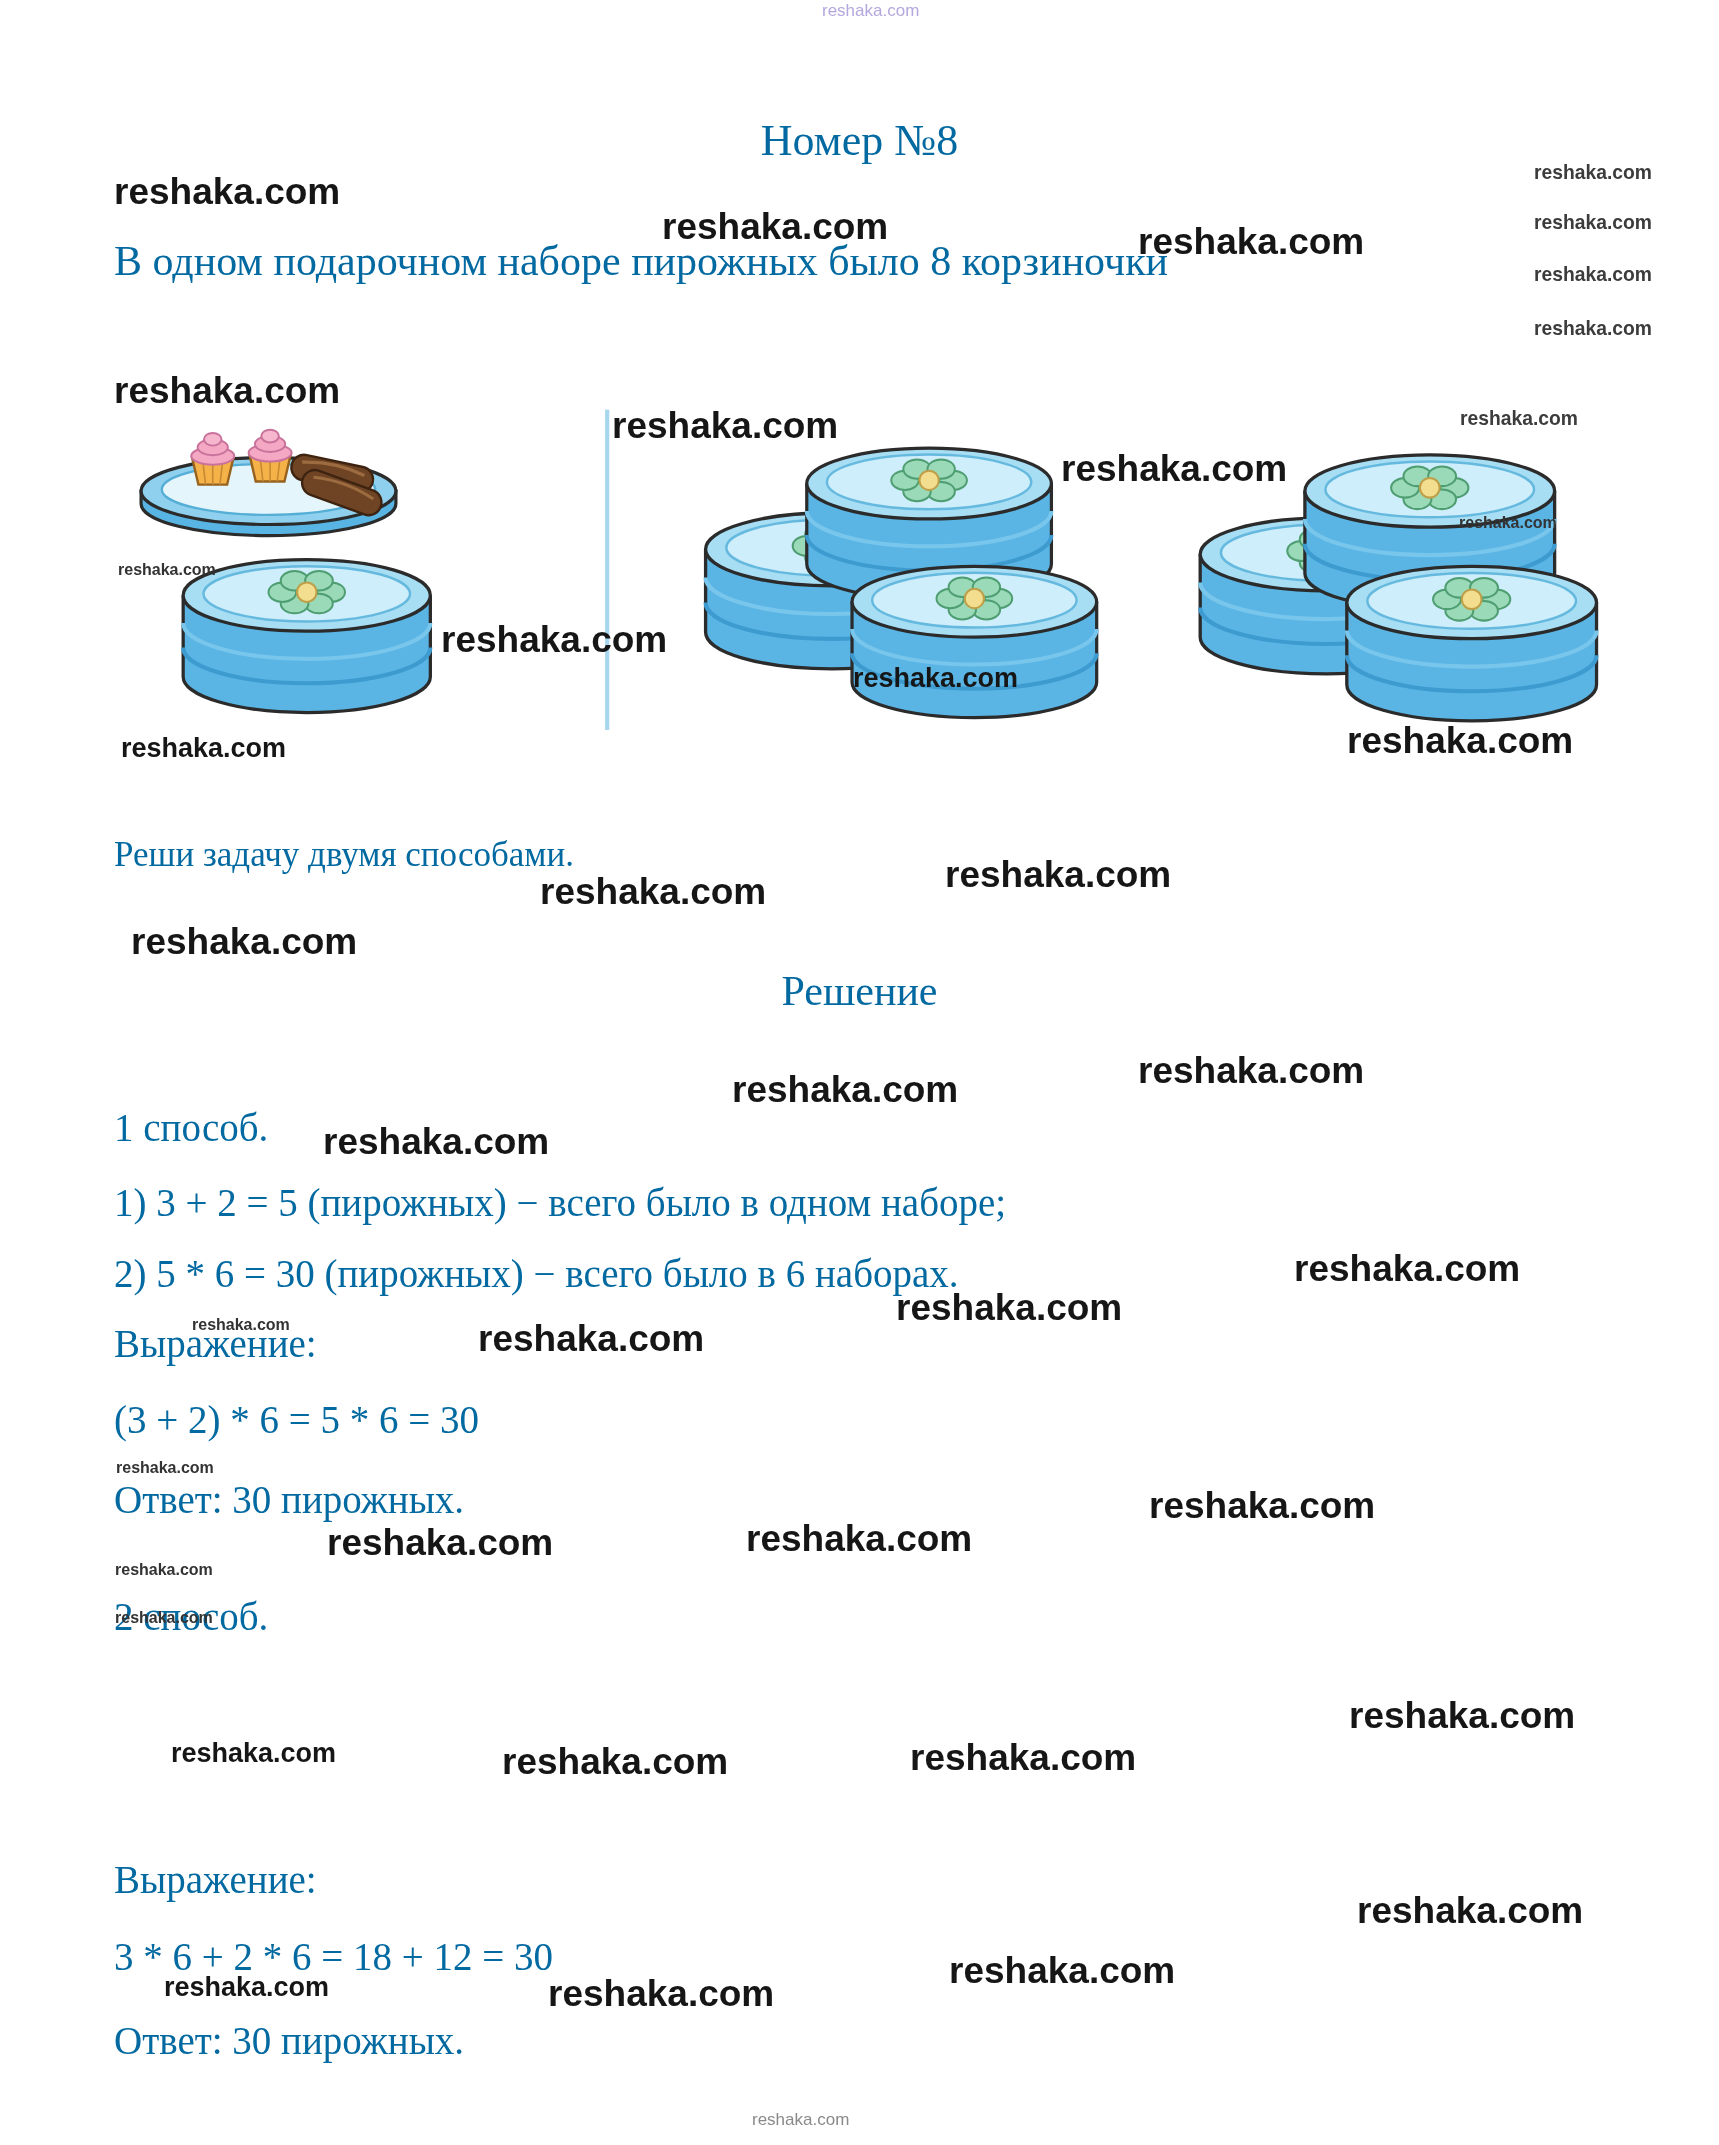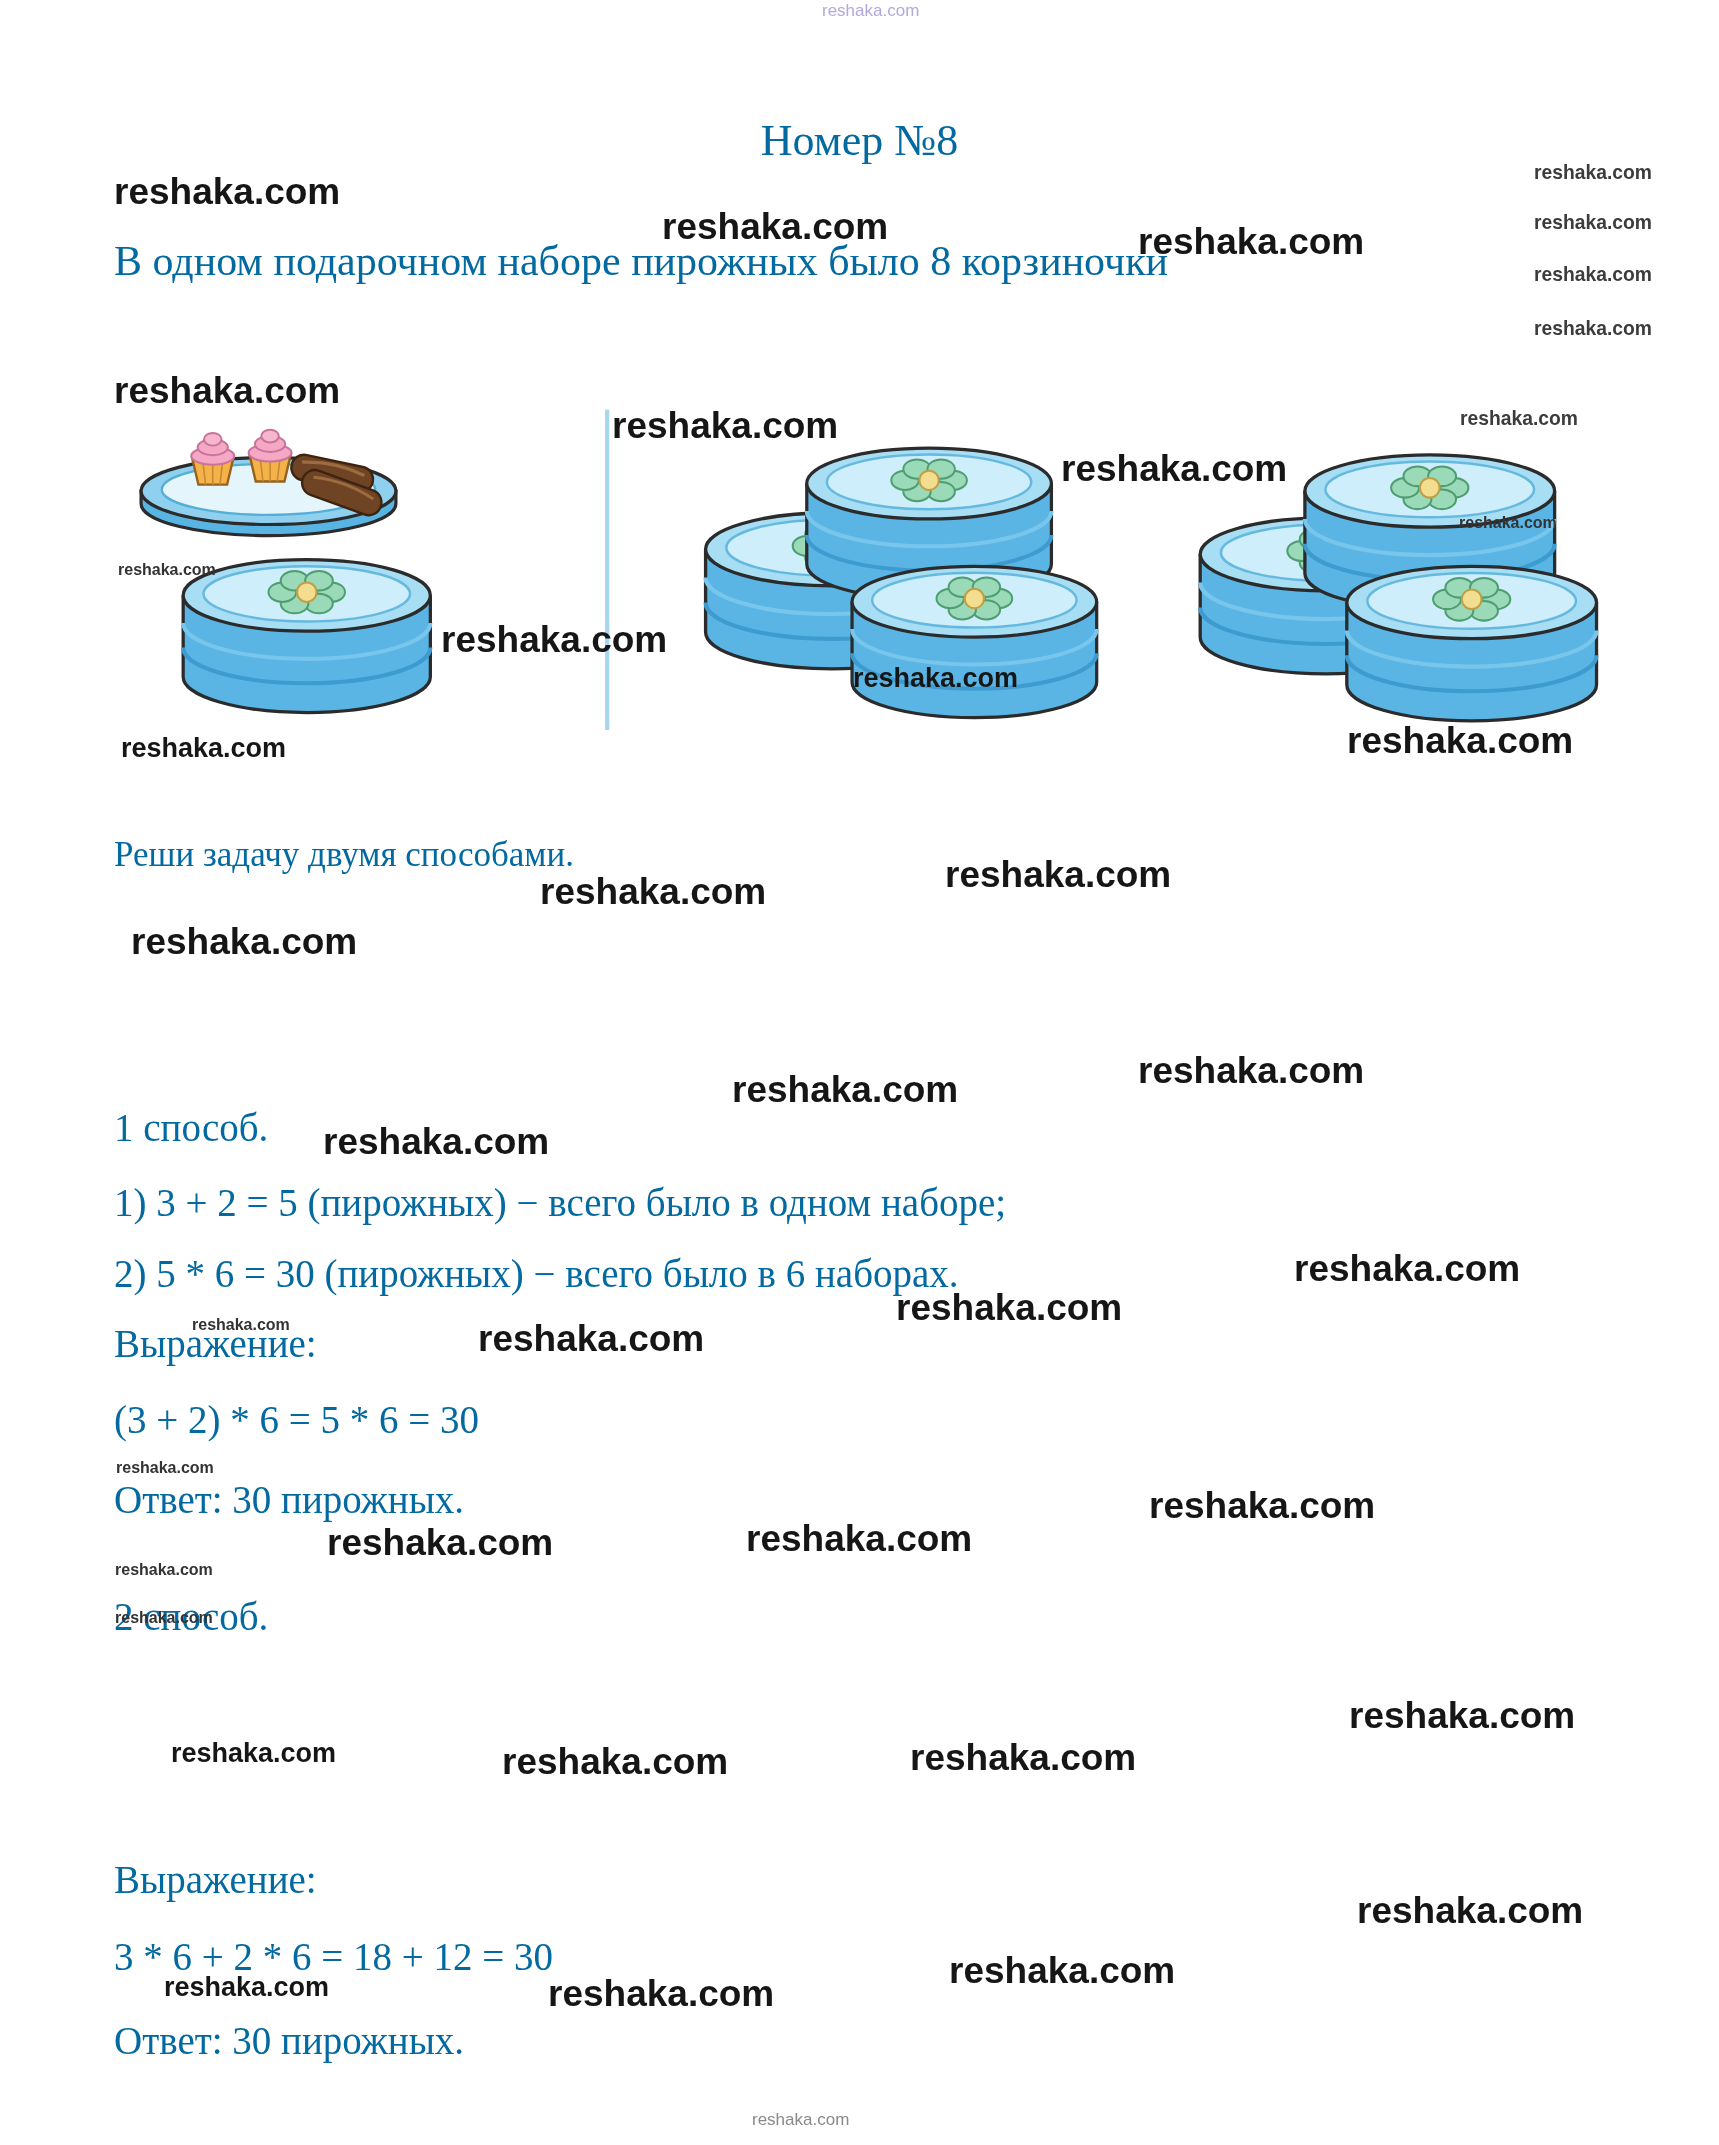--- a/index.html
+++ b/index.html
@@ -81,20 +81,21 @@
     <use href="#cbox" transform="translate(831,127) scale(0.99)"></use>
     <use href="#cbox" transform="translate(952,50) scale(0.96)"></use>
     <use href="#cbox" transform="translate(1006,191) scale(0.96)"></use>
 
     <use href="#cbox" transform="translate(1421,133) scale(0.99)"></use>
     <use href="#cbox" transform="translate(1546,58) scale(0.98)"></use>
     <use href="#cbox" transform="translate(1596,191) scale(0.98)"></use>
   </svg>
 
   <div class="t instr" style="left:114px;top:835px">Реши задачу двумя способами.</div>
+  <div class="t heading" style="top:967px">Решение</div>
 
   <div class="t" style="left:114px;top:1106px">1 способ.</div>
   <div class="t" style="left:114px;top:1181px">1) 3 + 2 = 5 (пирожных) − всего было в одном наборе;</div>
   <div class="t" style="left:114px;top:1252px">2) 5 * 6 = 30 (пирожных) − всего было в 6 наборах.</div>
   <div class="t" style="left:114px;top:1322px">Выражение:</div>
   <div class="t" style="left:114px;top:1398px">(3 + 2) * 6 = 5 * 6 = 30</div>
   <div class="t" style="left:114px;top:1478px">Ответ: 30 пирожных.</div>
 
   <div class="t" style="left:114px;top:1595px">2 способ.</div>
   <div class="t" style="left:114px;top:1858px">Выражение:</div>

